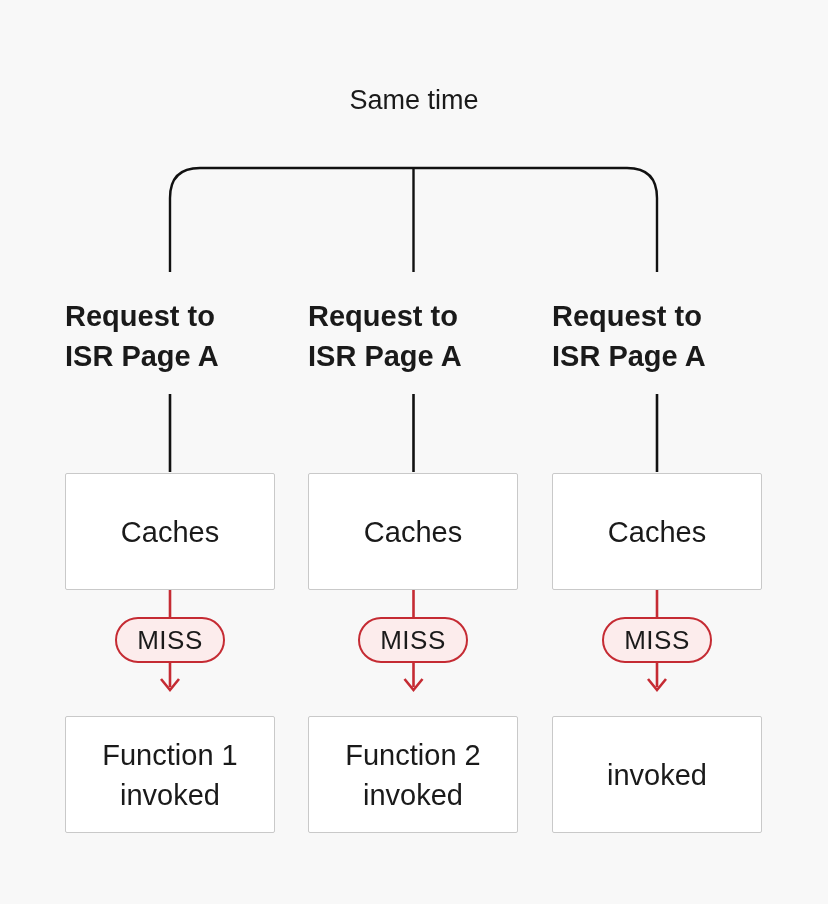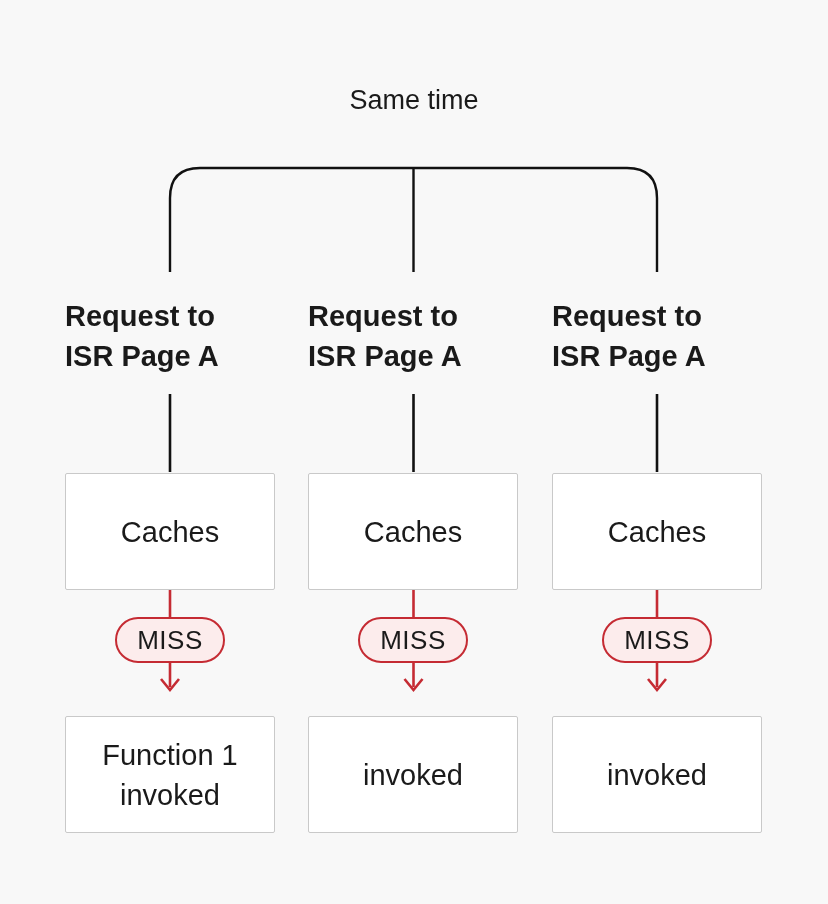--- a/index.html
+++ b/index.html
@@ -133,20 +133,21 @@
       <div>Request to</div>
       <div>ISR Page A</div>
     </div>
     <div class="node-box caches-box">
       <div>Caches</div>
     </div>
     <div class="miss-pill">
       <span>MISS</span>
     </div>
     <div class="node-box function-box">
+      <div>Function 2</div>
       <div>invoked</div>
     </div>
   </div>
 
   <div class="column col-2">
     <div class="request-label">
       <div>Request to</div>
       <div>ISR Page A</div>
     </div>
     <div class="node-box caches-box">

